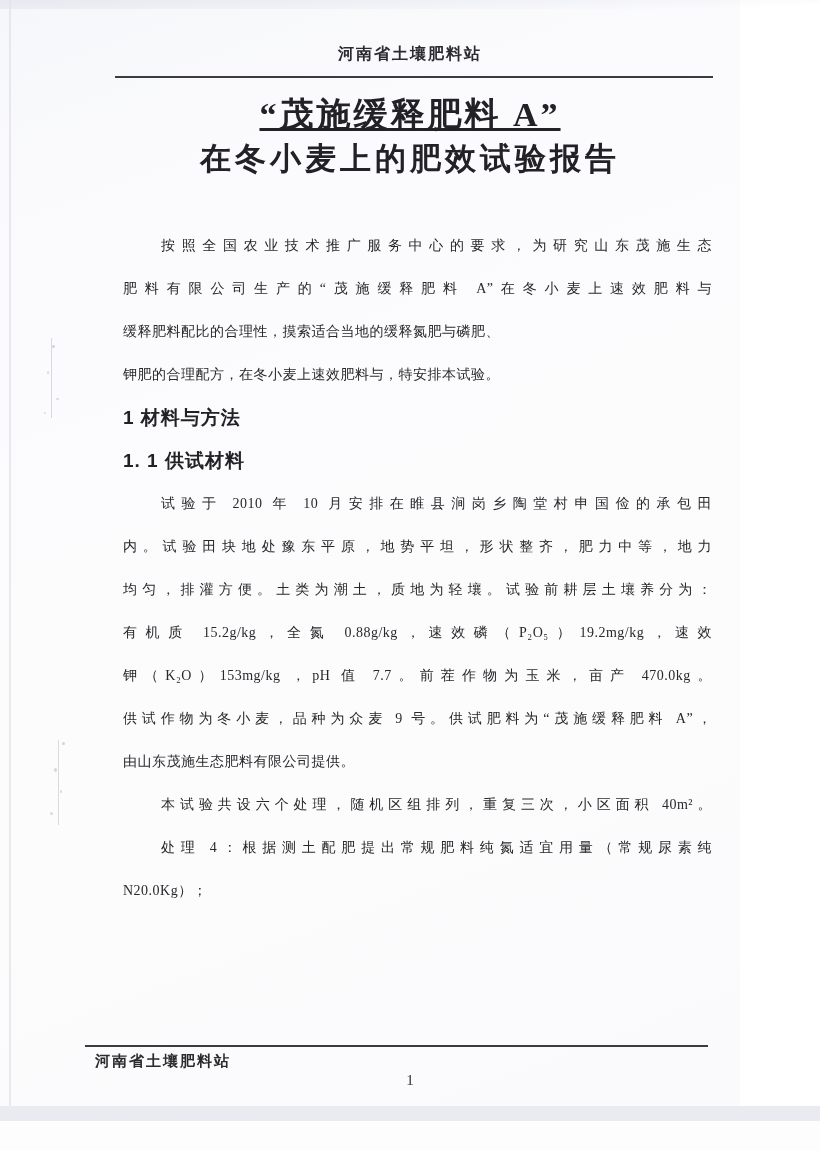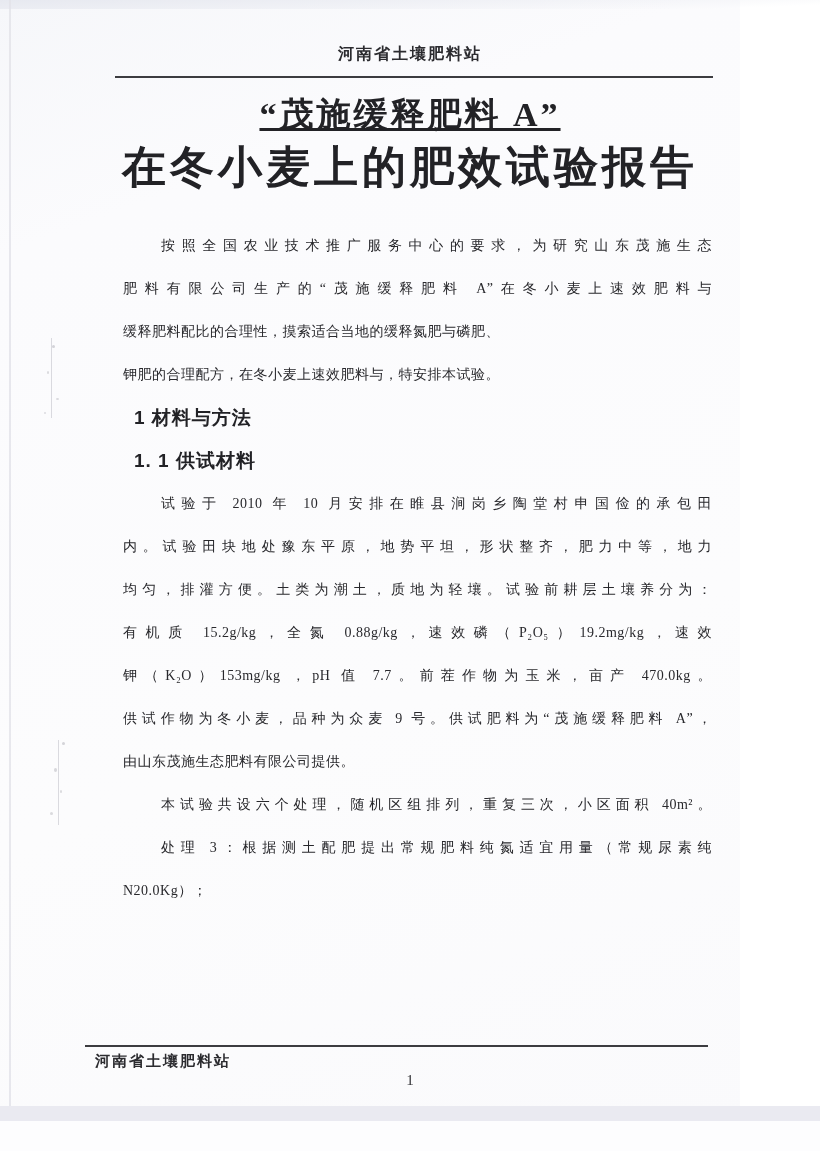--- a/index.html
+++ b/index.html
@@ -30,34 +30,34 @@
   }
   .header-rule{position:absolute;left:115px;top:76px;width:598px;height:2px;background:#3c3c40;}
 
   
   .title1{
     position:absolute;left:0;top:92px;width:820px;text-align:center;
     font-size:34px;font-weight:600;letter-spacing:3px;color:#222226;text-decoration:underline;
   }
   .title2{
     position:absolute;left:0;top:138px;width:820px;text-align:center;
-    font-size:44px;font-weight:600;letter-spacing:4px;color:#222226;
+    font-size:31px;font-weight:600;letter-spacing:4px;color:#222226;
   }
 
   
   .bodytext{position:absolute;left:123px;top:224px;width:589px;}
   .line{
     height:43px;line-height:43px;font-size:14px;letter-spacing:.5px;
     color:#28282c;white-space:nowrap;
   }
   .line.just{white-space:normal;text-align:justify;text-align-last:justify;}
   .line.ind{text-indent:38px;}
   .line.h{
     font-family:"Liberation Sans","DejaVu Sans",sans-serif;
-    font-weight:bold;font-size:19px;letter-spacing:1px;color:#222226;margin-left:11px;
+    font-weight:bold;font-size:19px;letter-spacing:1px;color:#222226;
   }
   .line.gap{margin-top:5px;}
 
   
   .footer-rule{position:absolute;left:85px;top:1045px;width:623px;height:2px;background:#3c3c40;}
   .footer-org{
     position:absolute;left:95px;top:1052px;
     font-family:"Liberation Sans","DejaVu Sans",sans-serif;
     font-weight:bold;font-size:15px;letter-spacing:2px;color:#2b2b2f;
   }
@@ -101,21 +101,21 @@
     <div class="line h">1 材料与方法</div>
     <div class="line h">1. 1 供试材料</div>
     <div class="line ind just">试验于 2010 年 10 月安排在睢县涧岗乡陶堂村申国俭的承包田</div>
     <div class="line just">内。试验田块地处豫东平原，地势平坦，形状整齐，肥力中等，地力</div>
     <div class="line just">均匀，排灌方便。土类为潮土，质地为轻壤。试验前耕层土壤养分为：</div>
     <div class="line just">有机质 15.2g/kg，全氮 0.88g/kg，速效磷（P₂O₅）19.2mg/kg，速效</div>
     <div class="line just">钾（K₂O）153mg/kg ，pH 值 7.7。前茬作物为玉米，亩产 470.0kg。</div>
     <div class="line just">供试作物为冬小麦，品种为众麦 9 号。供试肥料为“茂施缓释肥料 A”，</div>
     <div class="line">由山东茂施生态肥料有限公司提供。</div>
     <div class="line ind just">本试验共设六个处理，随机区组排列，重复三次，小区面积 40m²。</div>
-    <div class="line ind just">处理 3：根据测土配肥提出常规肥料纯氮适宜用量（常规尿素纯</div>
+    <div class="line ind just">处理 4：根据测土配肥提出常规肥料纯氮适宜用量（常规尿素纯</div>
     <div class="line">N20.0Kg）；</div>
   </div>
 
   <div class="footer-rule"></div>
   <div class="footer-org">河南省土壤肥料站</div>
   <div class="page-num">1</div>
 
 </div>
 
 </body></html>

